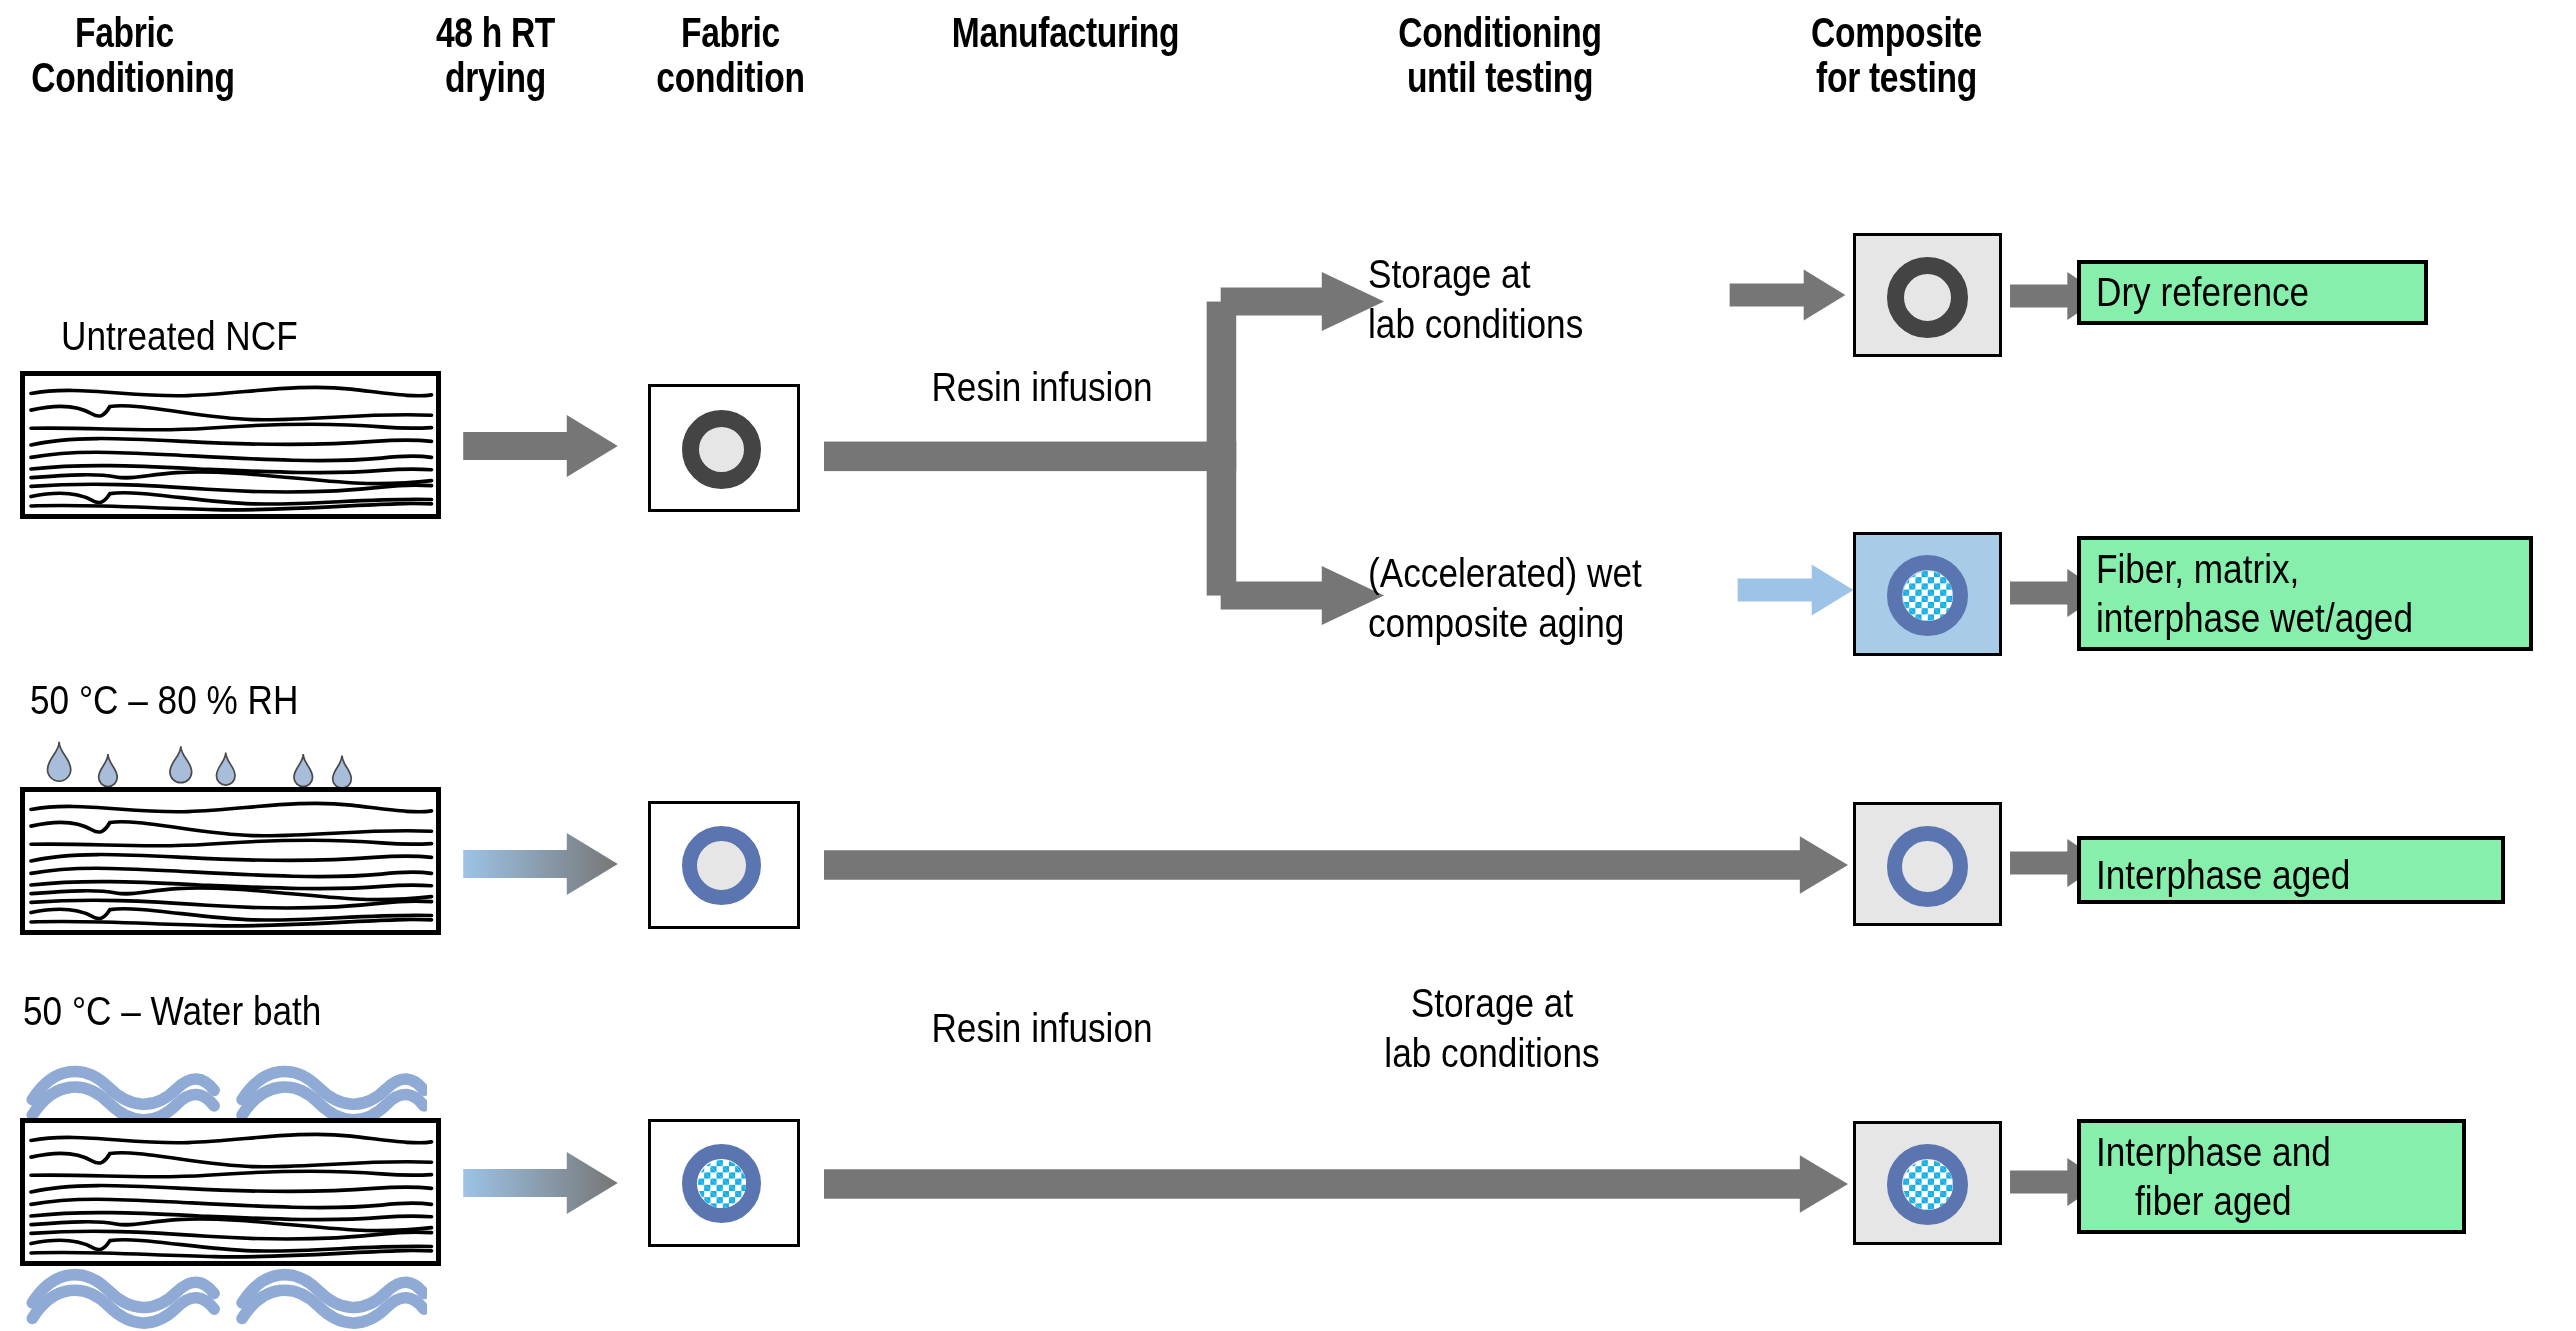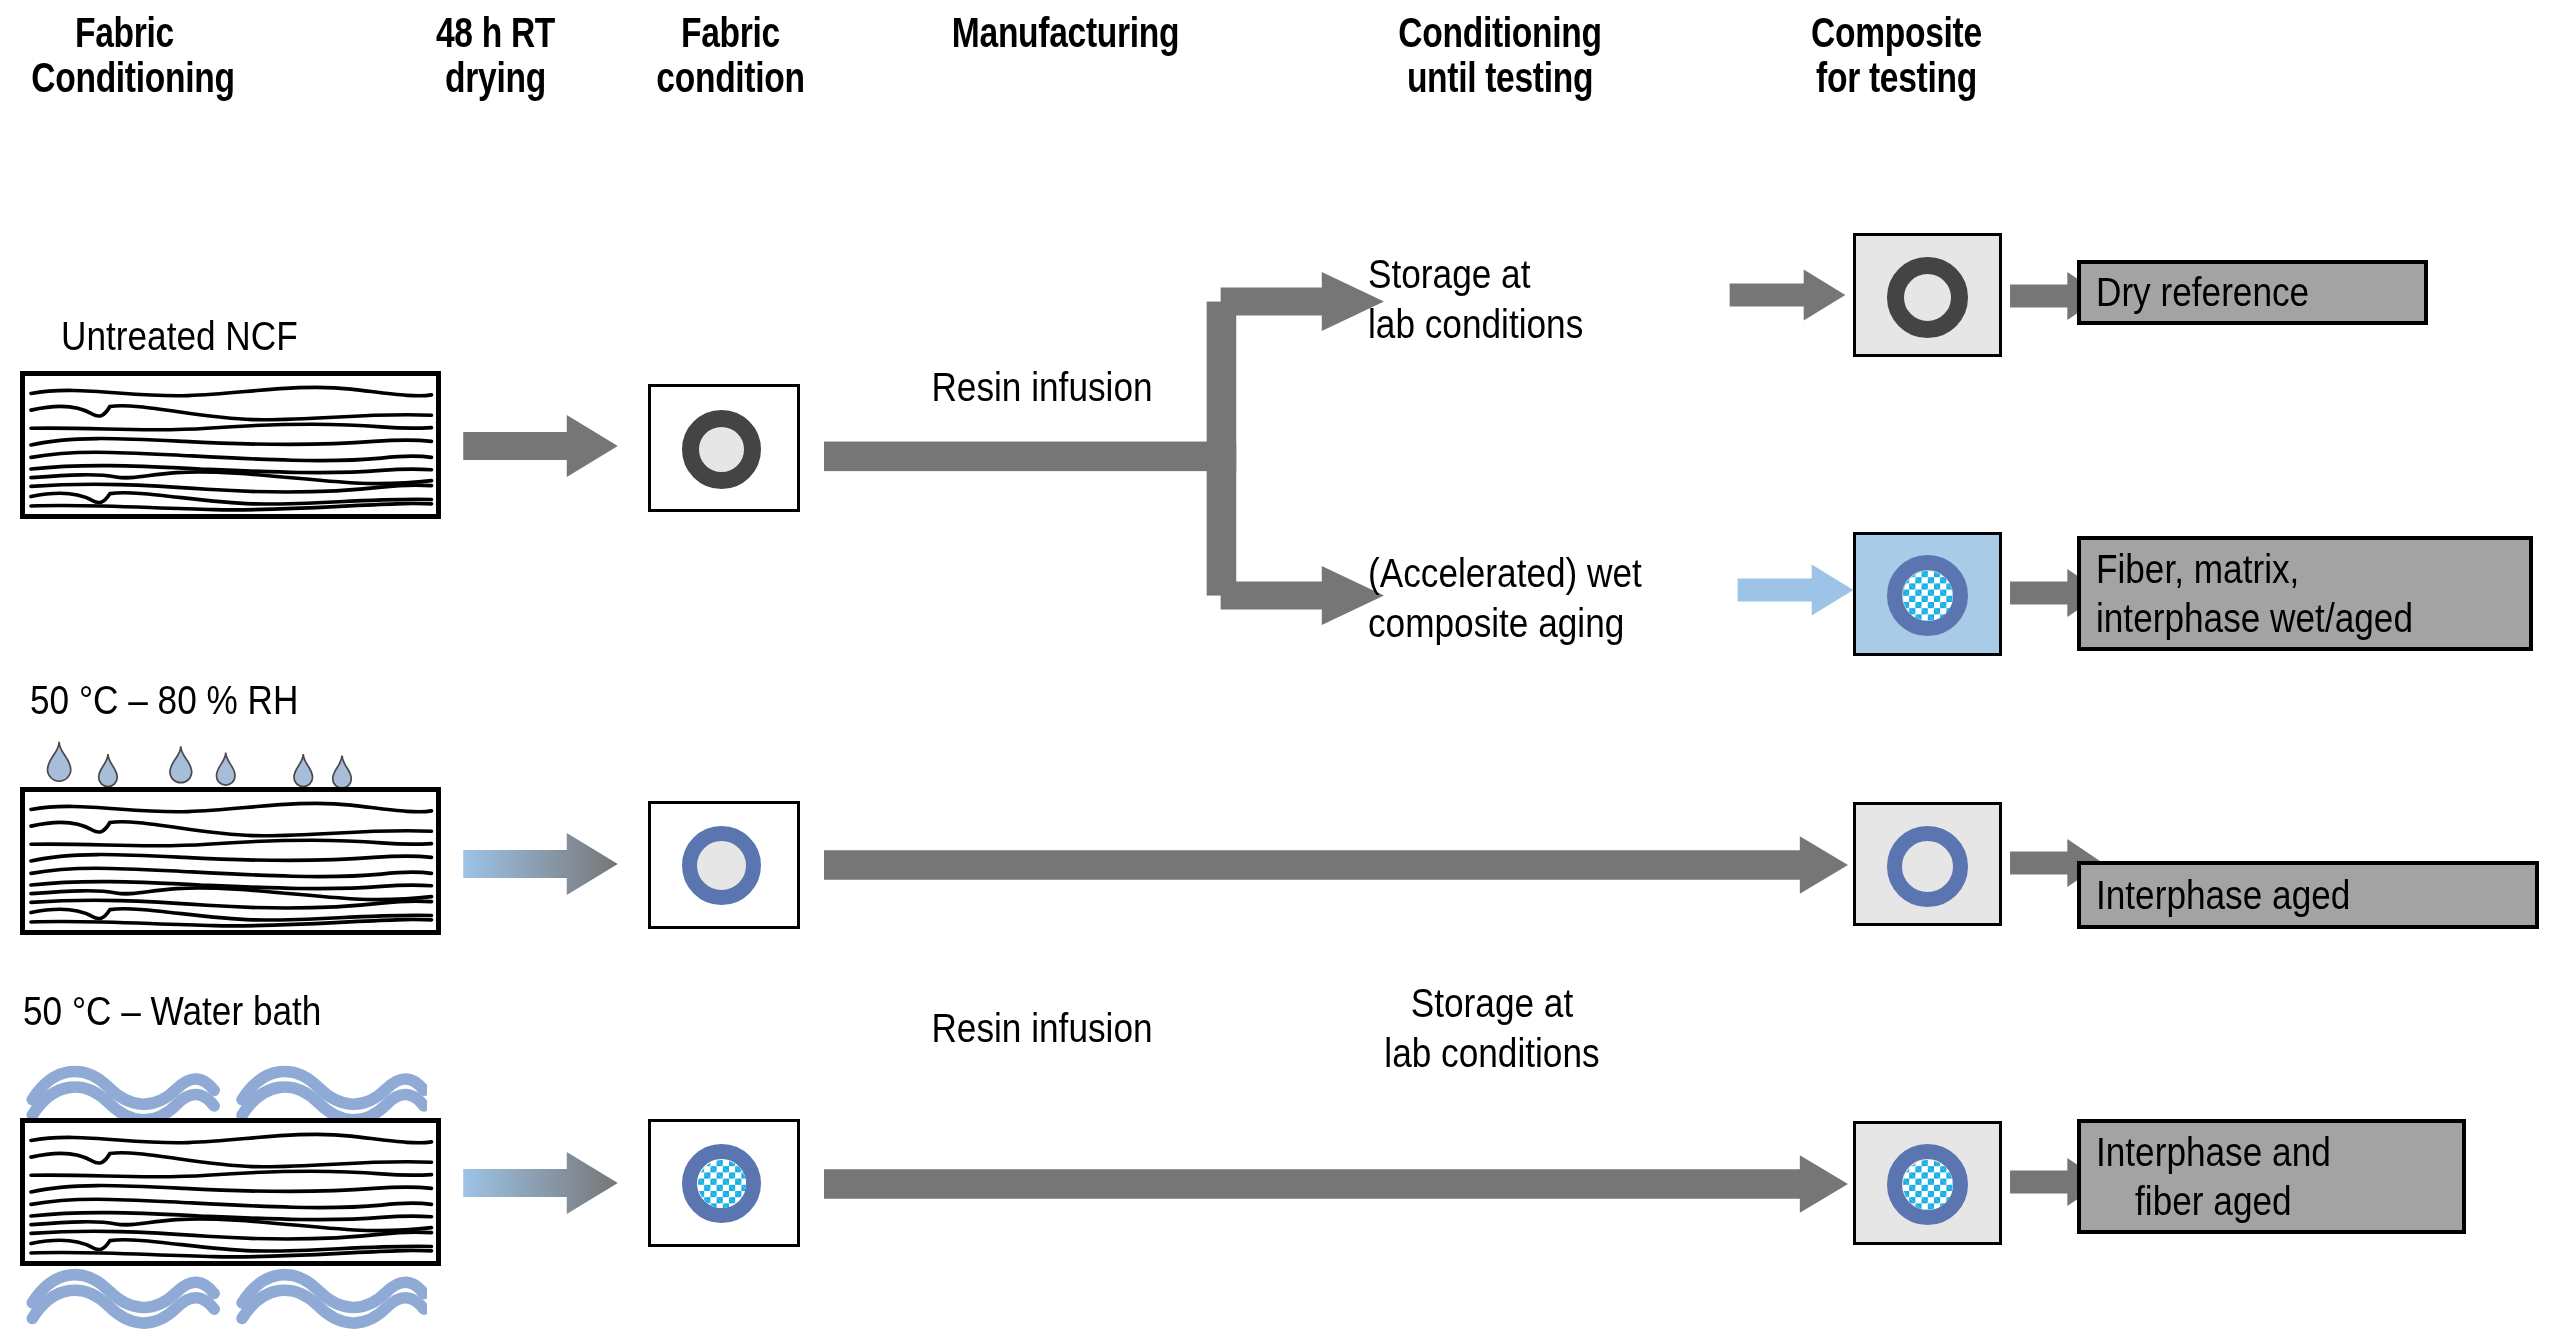--- a/index.html
+++ b/index.html
@@ -21,21 +21,21 @@
   
   .compbox{position:absolute;border:3.9px solid #000;box-sizing:border-box;}
   
   .ring{position:absolute;border-radius:50%;box-sizing:border-box;}
   .checker{position:absolute;border-radius:50%;
      background-image:
        linear-gradient(45deg,#15AEE5 25%,transparent 25%,transparent 75%,#15AEE5 75%),
        linear-gradient(45deg,#15AEE5 25%,transparent 25%,transparent 75%,#15AEE5 75%);
      background-size:12.4px 12.4px;background-position:0 0,6.2px 6.2px;background-color:#ffffff;}
   
-  .resbox{position:absolute;border:4.7px solid #000;background:#a3a3a3;box-sizing:border-box;
+  .resbox{position:absolute;border:4.7px solid #000;background:#86efac;box-sizing:border-box;
           display:flex;align-items:center;}
   .resbox span{font-size:40px;line-height:1.22;white-space:pre-line;
                padding-left:17px;transform:scaleX(0.88);transform-origin:left center;}
   
   .arrow{position:absolute;}
   .arrow svg{display:block;overflow:visible;}
   
   .drops,.waves{position:absolute;}
   .drops svg,.waves svg{display:block;}
 </style>
@@ -199,21 +199,21 @@
 
 <div class="compbox" style="left:1853px;top:802px;width:149px;height:124px;background:#E6E6E6;"></div>
 <div class="ring" style="left:1887px;top:826px;width:81px;height:81px;border:15.5px solid #5B75B0;background:#E6E6E6;"></div>
 
 <div class="arrow" style="left:2010px;top:839px;">
   <svg width="93" height="48" viewBox="0 0 120 62">
     <path d="M0 16 L74 16 L74 0 L120 31 L74 62 L74 46 L0 46 Z" fill="#767676"></path>
   </svg>
 </div>
 
-<div class="resbox" style="left:2077px;top:861px;width:462px;height:68px;">
+<div class="resbox" style="left:2077px;top:836px;width:428px;height:68px;align-items:flex-end;">
   <span>Interphase aged</span>
 </div>
 
 <div class="body-text" style="left:23px;top:986px;">50 °C – Water bath</div>
 
 <div class="waves" style="left:23px;top:1056px;">
   <svg width="404" height="67" viewBox="0 0 520 86">
     <g fill="none" stroke="#8FAAD4" stroke-width="15" stroke-linecap="round" stroke-linejoin="round">
       <path d="M12 56 C40 12,80 10,110 40 C138 68,170 70,198 42 C216 24,232 26,246 44"></path>
       <path d="M12 76 C40 32,80 30,110 60 C138 88,170 90,198 62 C216 44,232 46,246 64"></path>

